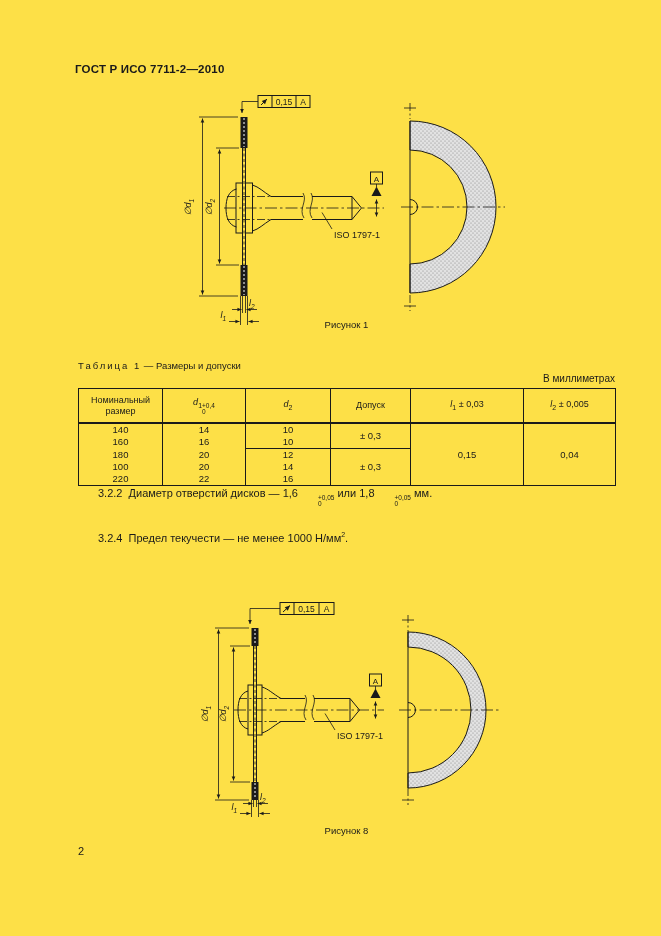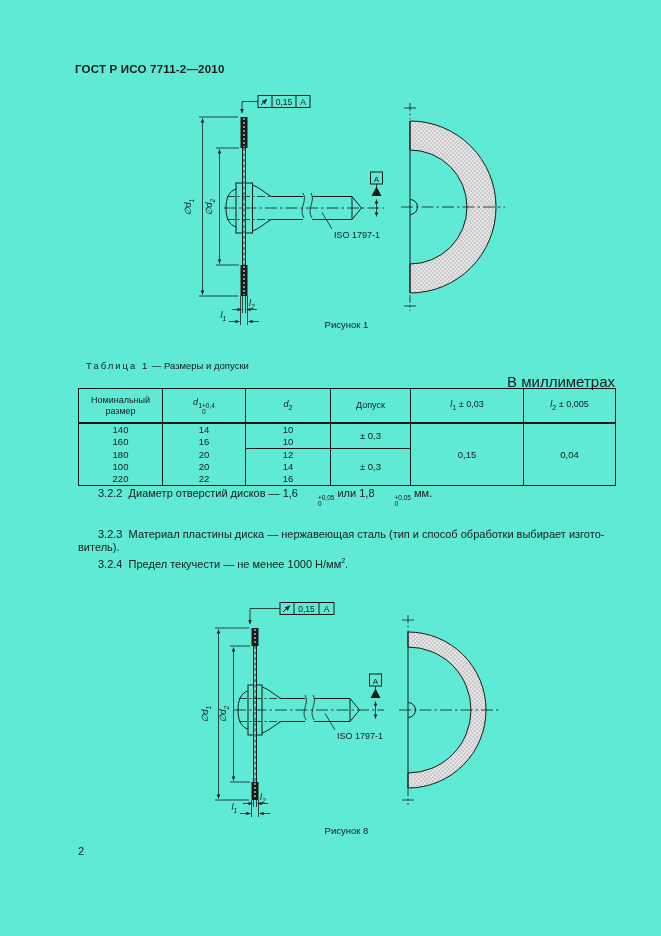--- a/index.html
+++ b/index.html
@@ -1,26 +1,26 @@
 <!DOCTYPE html>
 <html><head>
 <meta charset="utf-8">
 <style>
   html,body{margin:0;padding:0;background:#888;}
   .page{
-    position:relative;width:661px;height:936px;background:#5eead4;
+    position:relative;width:661px;height:936px;background:#fde047;
     font-family:"Liberation Sans",sans-serif;color:#1a1a1a;overflow:hidden;
     margin:0 auto;
   }
   .abs{position:absolute;}
   .doc-header{left:75px;top:63px;font-size:11.5px;font-weight:bold;letter-spacing:.2px;}
   .fig-caption{left:78px;width:537px;text-align:center;font-size:9.5px;}
-  .table-title{left:86px;top:360px;font-size:9.5px;}
+  .table-title{left:78px;top:360px;font-size:9.5px;}
   .spaced{letter-spacing:2px;}
-  .units-note{left:78px;top:373px;width:537px;text-align:right;font-size:15px;}
+  .units-note{left:78px;top:373px;width:537px;text-align:right;font-size:10px;}
 
   
   .dim-table{position:absolute;left:78px;top:388px;border-collapse:collapse;table-layout:fixed;width:537px;border:1px solid #1a1a1a;}
   .dim-table th,.dim-table td{border-left:1px solid #1a1a1a;border-right:1px solid #1a1a1a;text-align:center;vertical-align:middle;padding:0;}
   .dim-table thead th{border-bottom:2px solid #1a1a1a;font-weight:normal;font-size:9px;height:33px;line-height:11px;}
   .dim-table tbody td{font-size:9.5px;height:12px;line-height:12px;}
   .dim-table td.bline{border-bottom:1px solid #1a1a1a;}
   sub{font-size:7px;}
   sup{font-size:7px;}
   .tolstack{display:inline-flex;flex-direction:column;align-items:flex-start;font-size:6.5px;line-height:6px;vertical-align:-3px;font-style:normal;text-align:left;}
@@ -214,21 +214,20 @@
   </table>
 
   <div class="abs section-block">
     <p class="sp"><span>3.2.2</span>&nbsp; <span>Диаметр отверстий дисков — 1,6</span><span class="tolstack">
           <span>+0,05</span>
           <span>0</span>
         </span> <span>или 1,8</span><span class="tolstack">
           <span>+0,05</span>
           <span>0</span>
         </span> <span>мм.</span></p>
-    <p><span>3.2.3</span>&nbsp; <span>Материал пластины диска — нержавеющая сталь (тип и способ обработки выбирает изгото-</span><br><span>витель).</span></p>
     <p><span>3.2.4</span>&nbsp; <span>Предел текучести — не менее 1000 Н/мм</span><sup>2</sup><span>.</span></p>
   </div>
 
   <svg class="abs" style="left:130px;top:598px;" width="390" height="232" viewBox="130 598 390 232">
     <defs>
       <marker id="m2" viewBox="0 0 10 10" refX="8.5" refY="5" markerWidth="8" markerHeight="6" orient="auto-start-reverse">
         <path d="M0,1.2 L8.5,5 L0,8.8 Z" fill="#1a1a1a"></path>
       </marker>
       <pattern id="st2" width="4" height="4" patternUnits="userSpaceOnUse">
         <rect width="4" height="4" fill="#e2e2e2"></rect>

